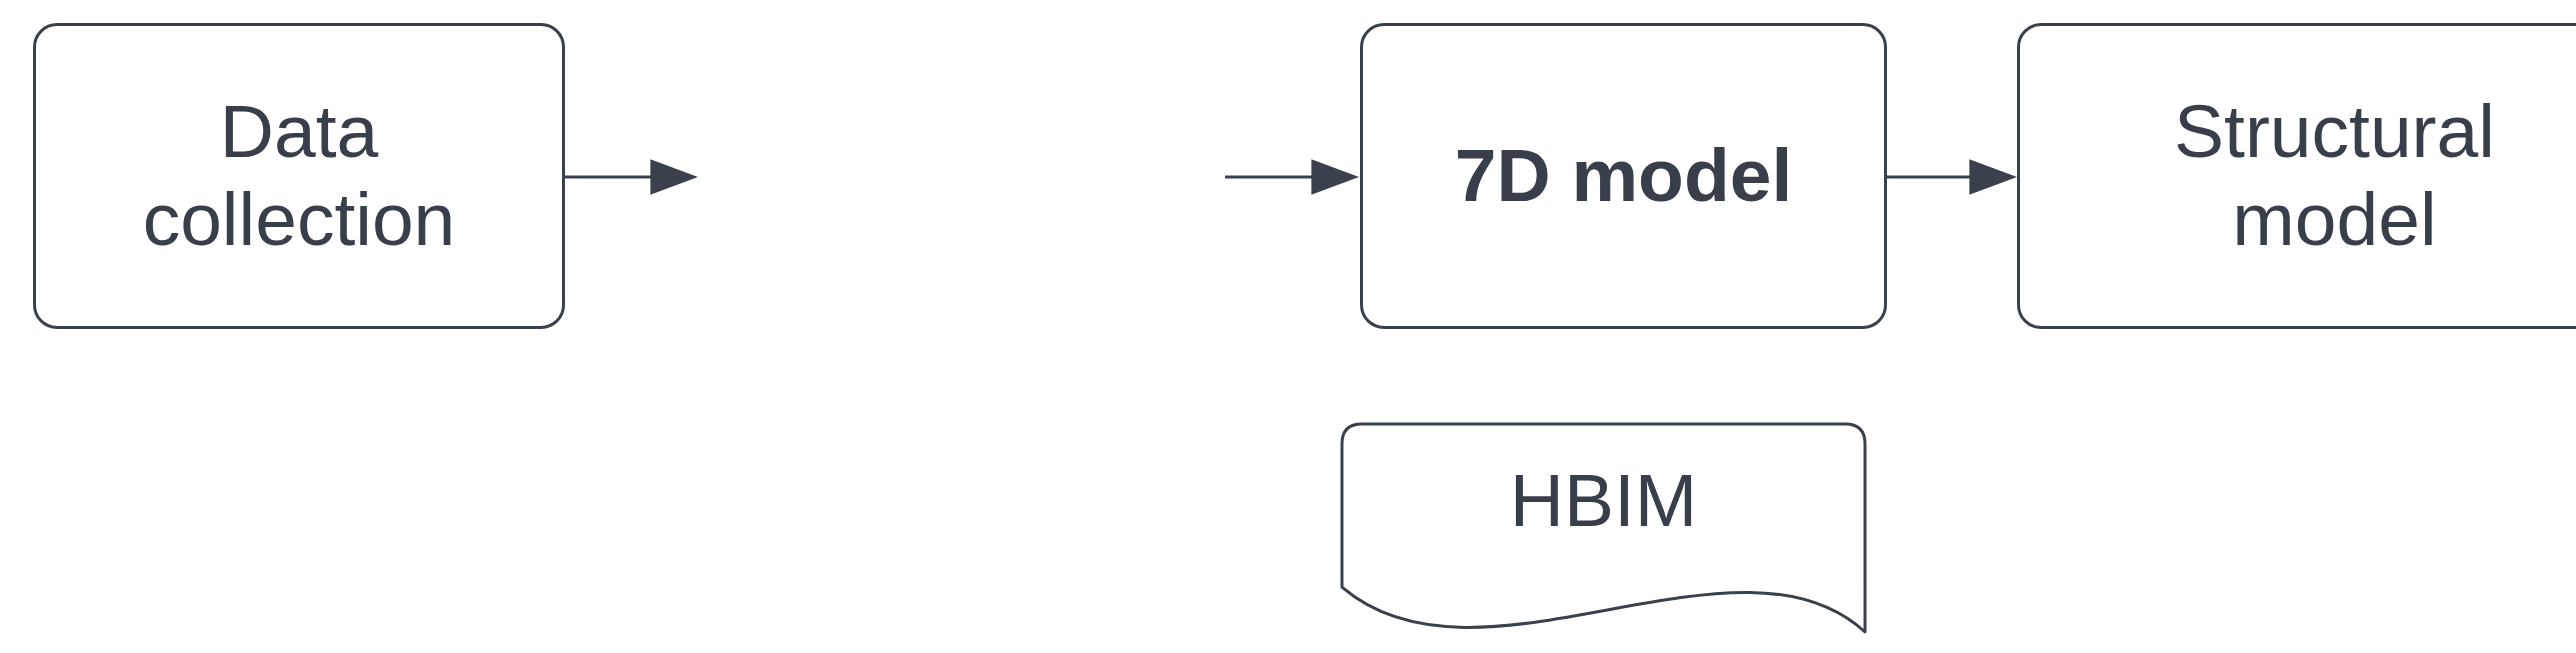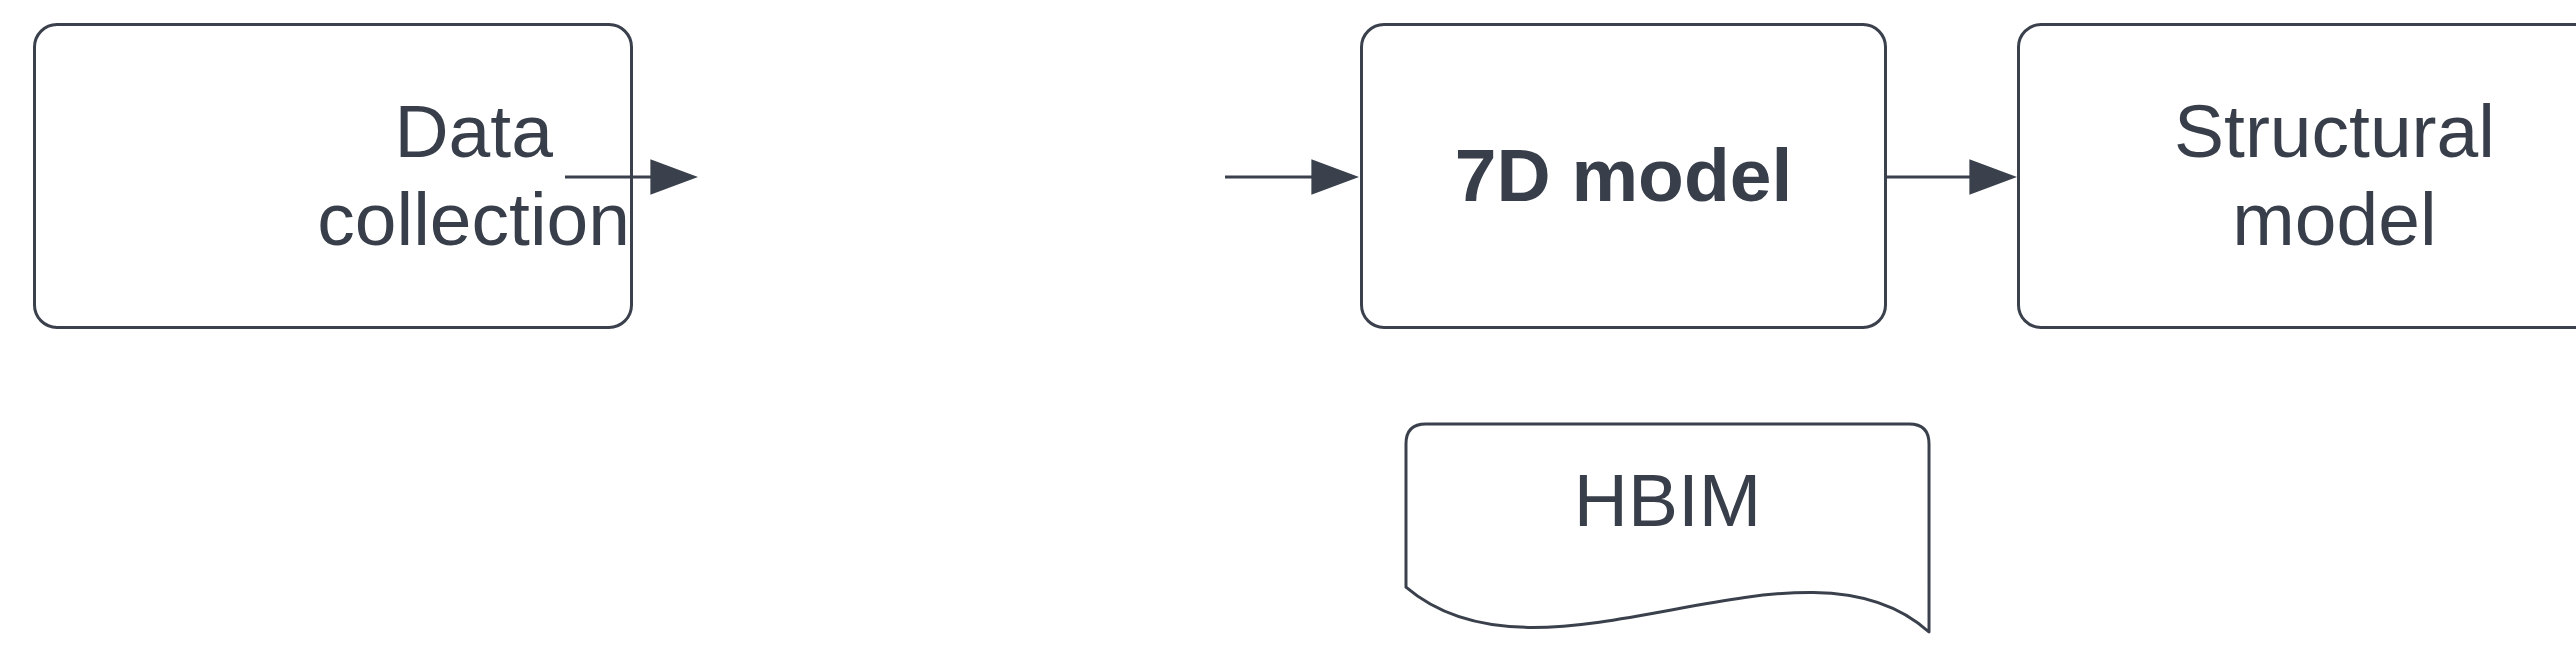--- a/index.html
+++ b/index.html
@@ -51,21 +51,21 @@
     display: flex;
     align-items: center;
     justify-content: center;
   }
 </style>
 </head>
 <body>
 
 <div class="canvas">
 
-  <div class="process" style="left:33px; width:600px;justify-content:flex-end;">
+  <div class="process" style="left:33px; width:532px;">
     <div class="node-label">Data
 collection</div>
   </div>
 
 
   <div class="process" style="left:1360px; width:527px;font-weight:bold;">
     <div class="node-label">7D model</div>
   </div>
 
   <div class="process" style="left:2017px; width:635px;">
@@ -87,21 +87,21 @@
     </svg>
   </div>
 
   <div class="arrow" style="left:1887px; width:130px;">
     <svg width="130" height="40" viewBox="0 0 131 40">
       <line x1="0" y1="20" x2="87" y2="20" stroke="#3a414c" stroke-width="3"></line>
       <polygon points="83,2 131,20 83,38" fill="#3a414c"></polygon>
     </svg>
   </div>
 
-  <div class="doc" style="left:1404px; width:527px;">
+  <div class="doc" style="left:1340px; width:527px;">
     <svg width="527" height="214" viewBox="0 0 530 215" preserveAspectRatio="none">
       <path d="M 2,167 L 2,23 Q 2,3 22,3 L 508,3 Q 528,3 528,23 L 528,212 C 400,95 140,285 2,167 Z" fill="#ffffff" stroke="#3a414c" stroke-width="3" stroke-linejoin="round"></path>
     </svg>
     <div class="doc-label-wrap">
       <div class="node-label">HBIM</div>
     </div>
   </div>
 
 
 </div>

